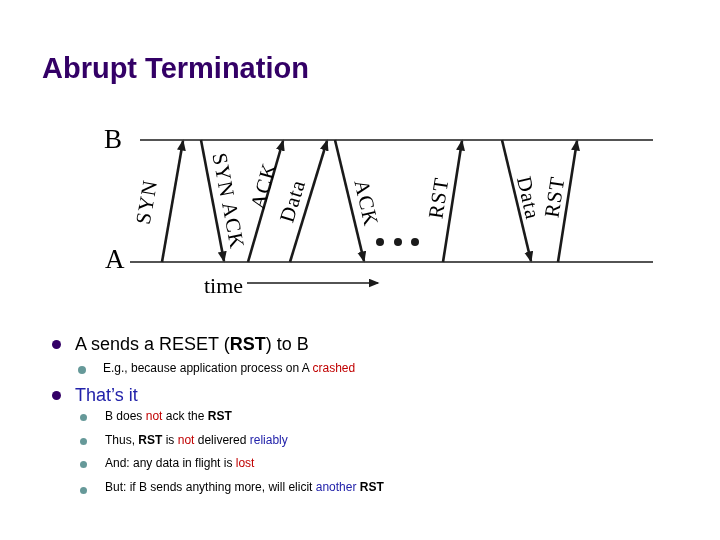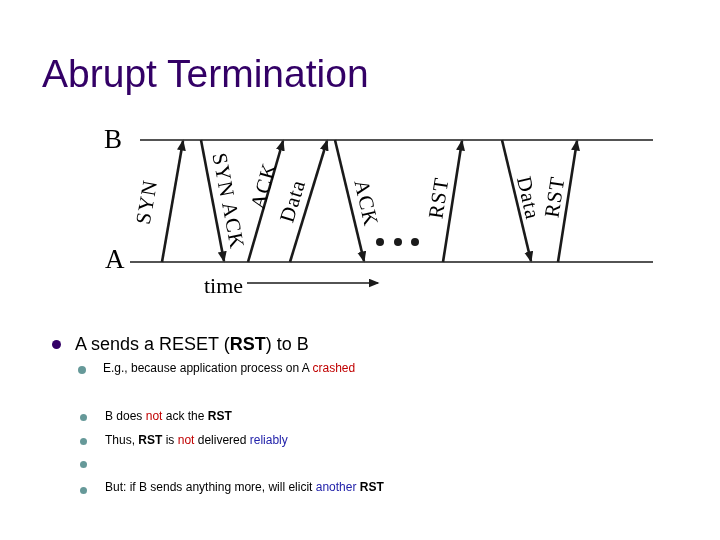--- a/index.html
+++ b/index.html
@@ -7,21 +7,21 @@
     --bullet1:#330066; --bullet2:#669999; --ink:#1a1a1a;
   }
   html,body{margin:0;padding:0;}
   body{
     width:720px;height:540px;background:#ffffff;overflow:hidden;position:relative;
     font-family:"Liberation Sans",sans-serif;color:#000;
   }
   #slide{position:absolute;inset:0;}
   #title{
     position:absolute;left:42px;top:52px;margin:0;
-    font-size:39px;font-weight:normal;color:var(--title);letter-spacing:0px;white-space:nowrap;
+    font-size:29px;font-weight:bold;color:var(--title);letter-spacing:0px;white-space:nowrap;
   }
   
   .ep{
     position:absolute;font-family:"Liberation Serif",serif;font-size:27px;color:#000;
   }
   #ep-b{left:104px;top:124px;}
   #ep-a{left:105px;top:244px;}
   #diag{position:absolute;left:0;top:125px;}
   .life{stroke:var(--ink);stroke-width:1.4;}
   .msg{stroke:var(--ink);stroke-width:2.6;}
@@ -105,29 +105,34 @@
   <div id="time-label">time</div>
 
   <div class="brow l1 r1">
     <span class="dot d1"></span>
     <span class="btext"><span>A sends a RESET (</span><span class="seg-bold">RST</span><span>) to B</span></span>
   </div>
   <div class="brow l2 r2">
     <span class="dot d2"></span>
     <span class="btext"><span>E.g., because application process on A </span><span class="seg-red">crashed</span></span>
   </div>
+  <div class="brow l1 r3">
+    <span class="dot d1"></span>
+    <span class="btext"><span class="seg-blue">That’s it</span></span>
+  </div>
   <div class="brow l3 r4">
     <span class="dot d3"></span>
     <span class="btext"><span>B does </span><span class="seg-red">not</span><span> ack the </span><span class="seg-bold">RST</span></span>
   </div>
   <div class="brow l3 r5">
     <span class="dot d3"></span>
     <span class="btext"><span>Thus, </span><span class="seg-bold">RST</span><span> is </span><span class="seg-red">not</span><span> delivered </span><span class="seg-blue">reliably</span></span>
   </div>
   <div class="brow l3 r6">
     <span class="dot d3"></span>
+    <span class="btext"><span>And: any data in flight is </span><span class="seg-red">lost</span></span>
   </div>
   <div class="brow l3 r7">
     <span class="dot d3"></span>
     <span class="btext"><span>But: if B sends anything more, will elicit </span><span class="seg-blue">another</span><span> </span><span class="seg-bold">RST</span></span>
   </div>
 
 </div>
 
 </body></html>

